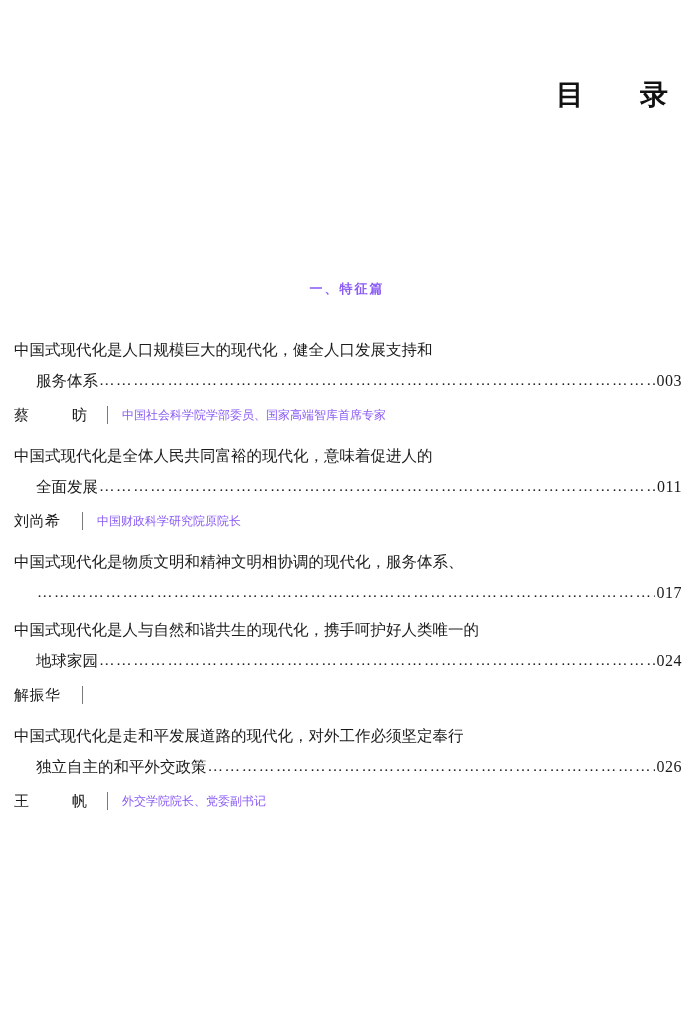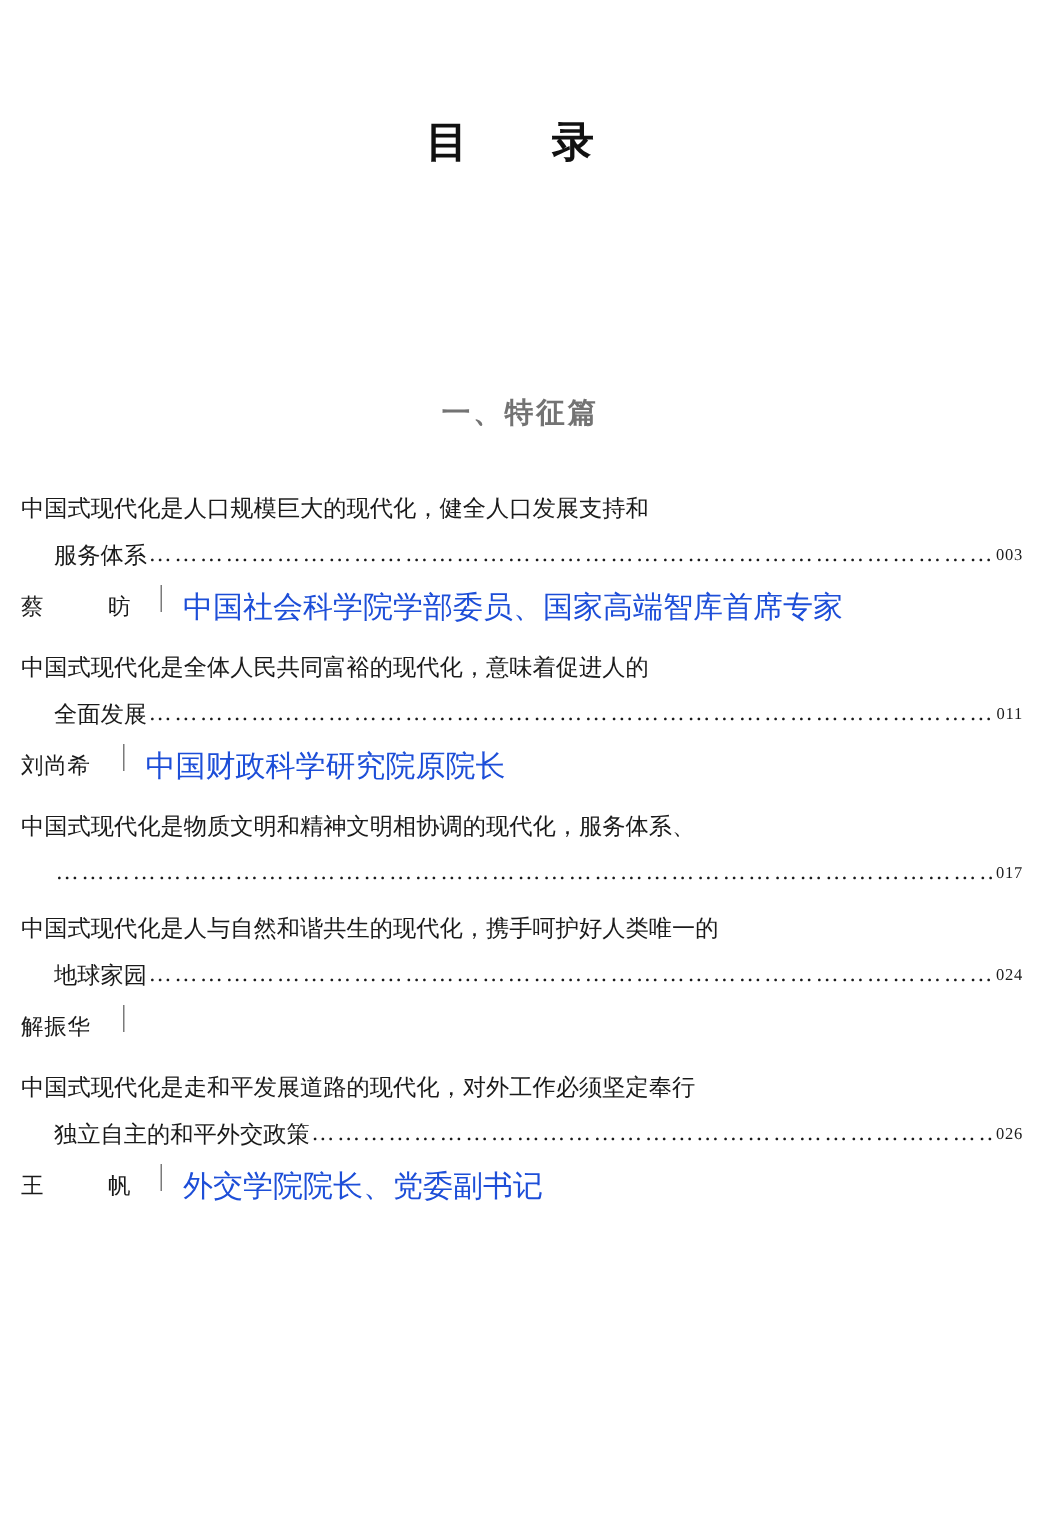--- a/index.html
+++ b/index.html
@@ -15,35 +15,35 @@
     overflow: hidden;
   }
   .page {
     position: relative;
     width: 694px;
     height: 1017px;
     box-sizing: border-box;
     padding: 0 12px;
   }
   .page-title {
-    text-align: center;
+    text-align: right;
     font-size: 28px;
     letter-spacing: 14px;
     font-weight: 700;
     margin: 0;
     padding-top: 76px;
     color: #111;
     font-family: "Liberation Serif", "DejaVu Serif", serif;
   }
   .section-heading {
     text-align: center;
-    font-size: 19px;
+    font-size: 13px;
     font-weight: 700;
-    color: #737373;
-    margin: 0;
+    color: #8b5cf6;
+    margin: 18px;
     padding-top: 148px;
     letter-spacing: 2px;
   }
   .toc {
     margin-top: 36px;
   }
   .entry {
     margin-bottom: 6px;
   }
   .entry-line {
@@ -69,26 +69,26 @@
     white-space: nowrap;
     font-size: 15.5px;
     letter-spacing: 1.6px;
     color: #1a1a1a;
     margin: 0 2px 0 1px;
     position: relative;
     top: -1px;
   }
   .page-num {
     flex: 0 0 auto;
-    font-size: 11px;
+    font-size: 16px;
     letter-spacing: 0.5px;
   }
   .author-row {
     display: flex;
-    align-items: flex-start;
+    align-items: center;
     font-size: 15px;
     line-height: 30px;
     padding-left: 2px;
     margin-top: 4px;
     margin-bottom: 10px;
   }
   .author-name {
     flex: 0 0 auto;
     min-width: 62px;
     letter-spacing: 0.5px;
@@ -98,22 +98,22 @@
   }
   .sep {
     flex: 0 0 auto;
     width: 1px;
     height: 18px;
     background: #7a7a7a;
     margin: 0 14px 0 6px;
   }
   .affil {
     flex: 1 1 auto;
-    font-size: 20px;
-    color: #1d4ed8;
+    font-size: 12px;
+    color: #8b5cf6;
   }
 </style>
 </head>
 <body>
 
 <div class="page">
 
   <h1 class="page-title">目　录</h1>
 
   <h2 class="section-heading">一、特征篇</h2>

